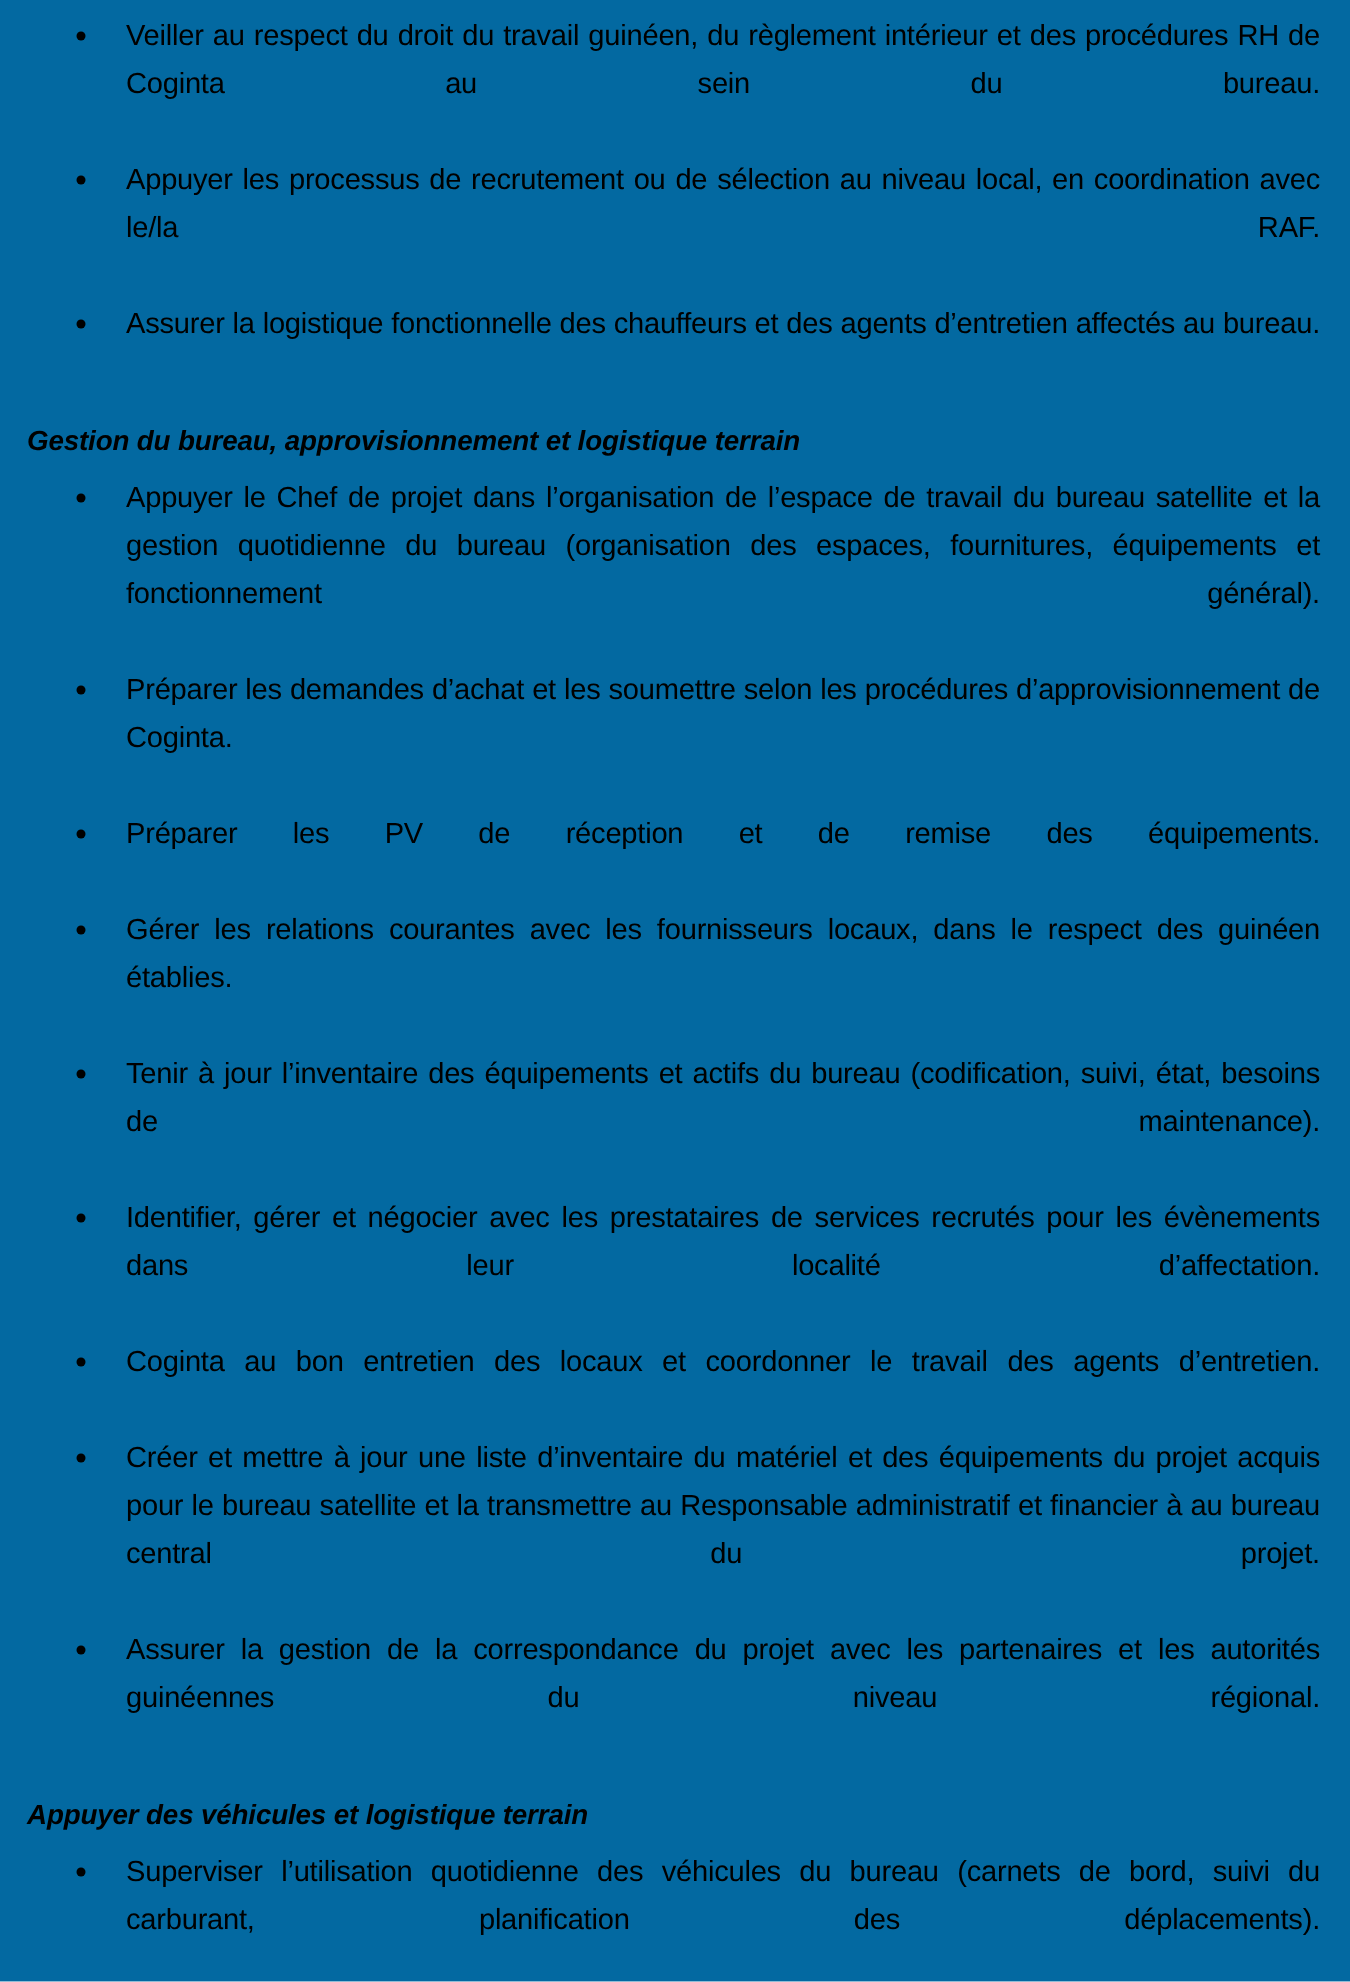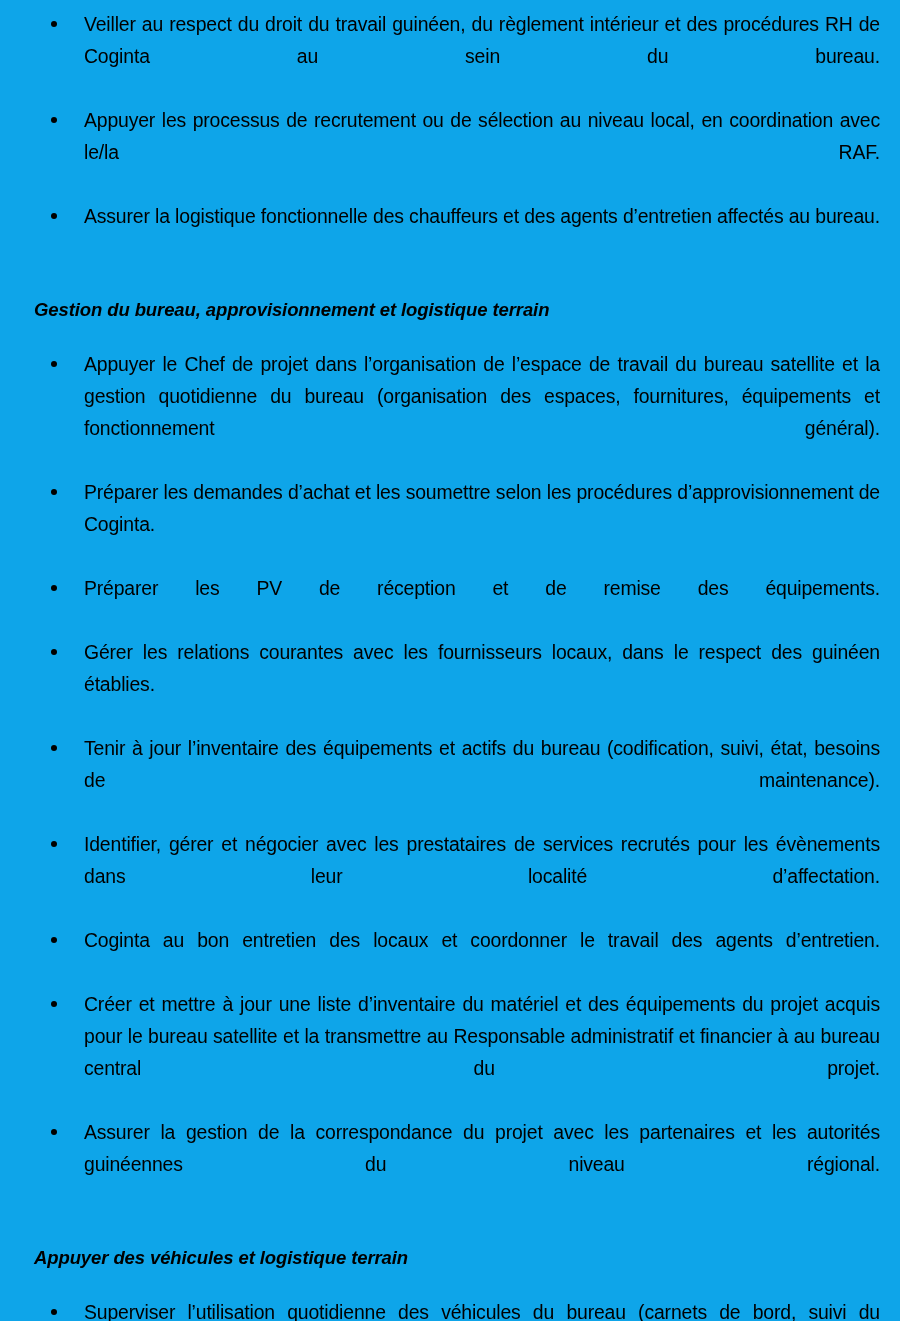--- a/index.html
+++ b/index.html
@@ -9,21 +9,21 @@
     background: #ffffff;
   }
   body {
     font-family: "Liberation Sans", sans-serif;
     color: #000000;
   }
   #page {
     position: relative;
     width: 900px;
     height: 1321px;
-    background: #0ea5e9;
+    background: #0369a1;
     overflow: hidden;
     box-sizing: border-box;
     padding: 0;
   }
   .clipped-top-row {
     position: absolute;
     top: 0;
     left: 0;
     width: 900px;
     height: 8px;
@@ -47,21 +47,21 @@
   }
   .section {
     display: block;
   }
   .section-heading {
     font-weight: bold;
     font-style: italic;
     font-size: 18.5px;
     line-height: 32px;
     color: #000000;
-    margin: 16px;
+    margin: 0;
     padding: 14px 0 6px 18px;
     letter-spacing: -0.1px;
   }
   ul.bullet-list {
     list-style: none;
     margin: 0;
     padding: 0;
   }
   ul.bullet-list > li {
     position: relative;

